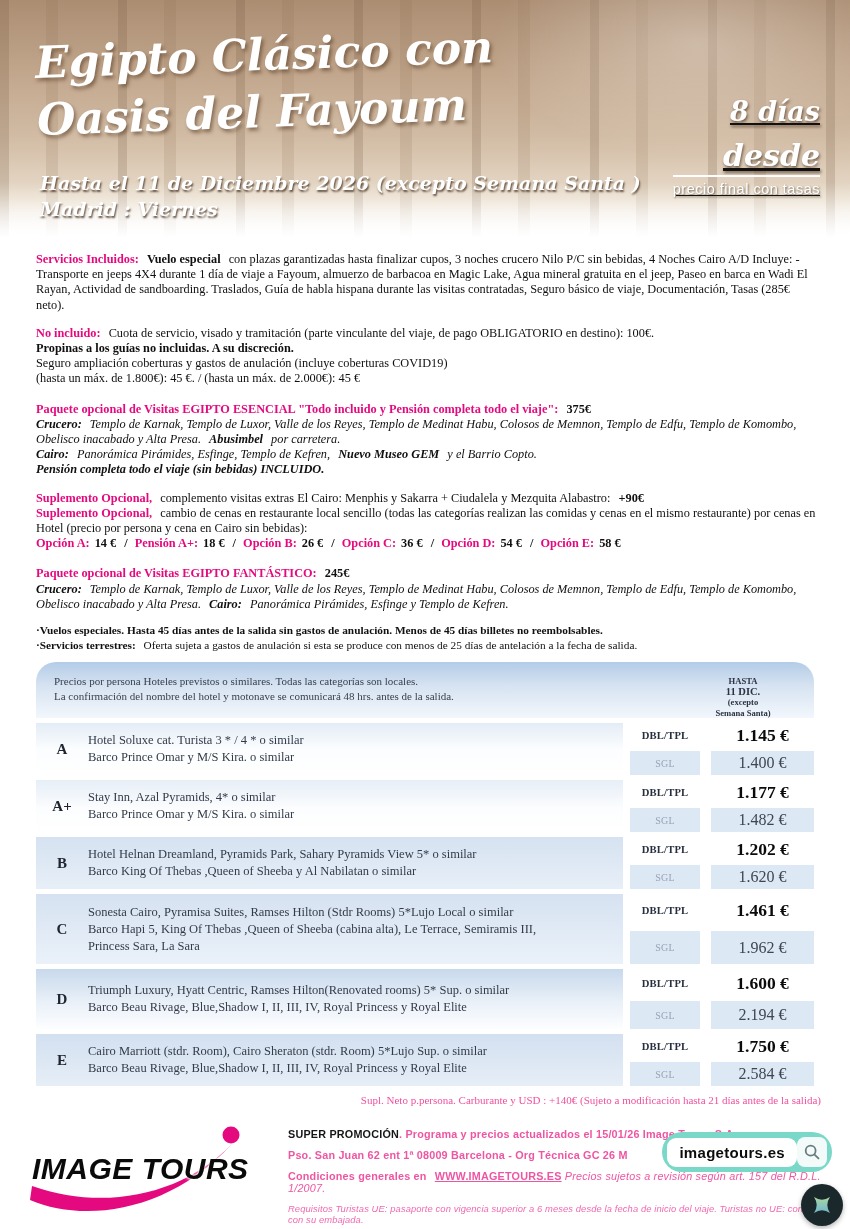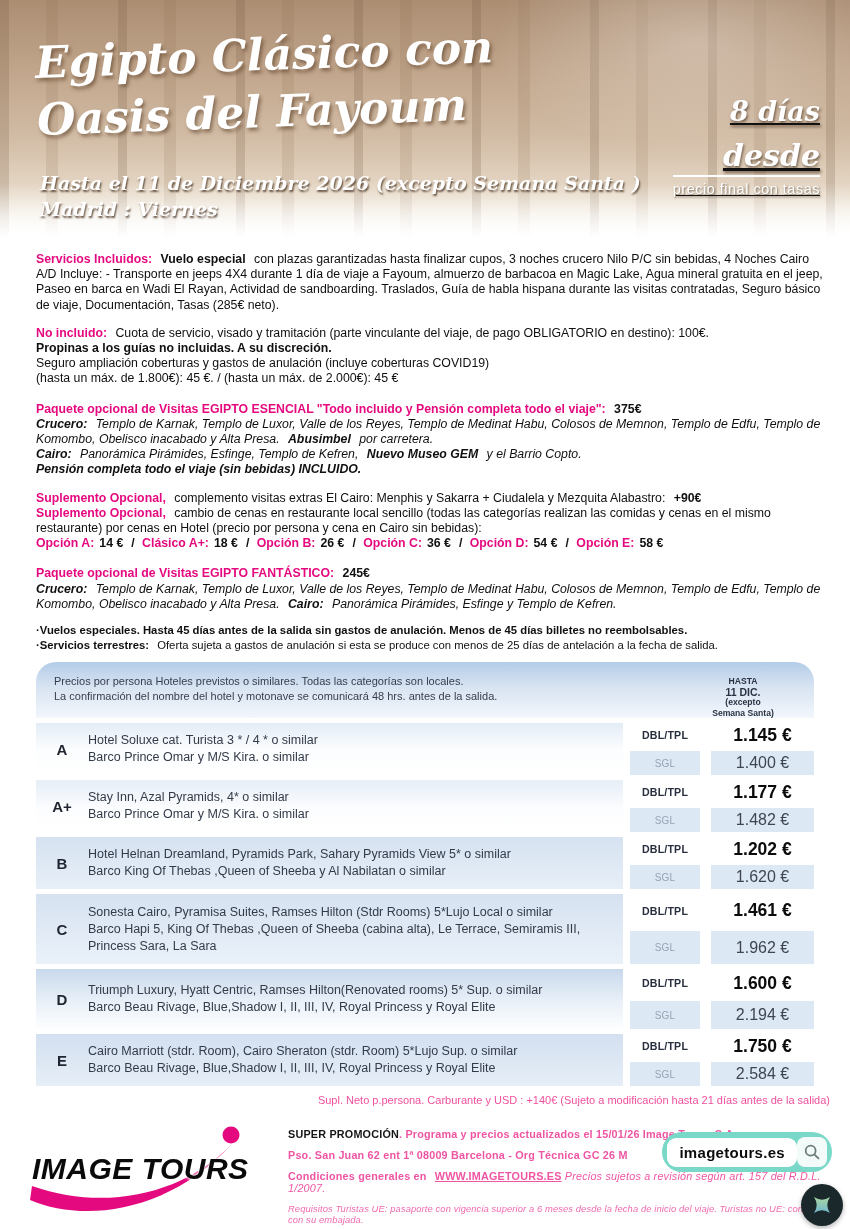--- a/index.html
+++ b/index.html
@@ -23,21 +23,21 @@
   .hero-right{position:absolute;right:30px;top:96px;text-align:right;z-index:3;text-decoration:underline;}
   .hero-days{font-size:27px;text-shadow:1px 2px 3px rgba(70,48,30,.7);margin-bottom:14px;}
   .hero-price-row{display:flex;align-items:flex-end;justify-content:flex-end;gap:2px;flex-direction:column;}
   .hero-desde{font-size:30px;line-height:30px;text-shadow:1px 2px 3px rgba(70,48,30,.7);}
   .hero-price{font-family:"DejaVu Sans",sans-serif;font-weight:800;font-size:55px;line-height:50px;
       color:#fff;letter-spacing:2px;text-shadow:2px 3px 4px rgba(80,54,32,.65);}
   .hero-note{margin-top:4px;border-top:2px solid #fff;padding-top:4px;font-size:14.5px;
       color:#fff;letter-spacing:.5px;text-shadow:1px 1px 2px rgba(70,48,30,.7);}
 
   
-  .main{padding:6px 20px 0 36px;}
+  .main{padding:6px 29px 0 36px;font-family:Liberation Serif, serif;}
   .sec{margin:0;font-size:12.3px;line-height:15.2px;color:#101010;}
   .mt1{margin-top:8px;} .mt2{margin-top:13px;} .mt3{margin-top:15px;}
   .mag{color:#e5097f;font-weight:bold;}
   .b{font-weight:bold;} .i{font-style:italic;} .bi{font-weight:bold;font-style:italic;}
   .lbl{margin-right:5px;} .opt-v{margin-right:4px;} .opt-s{margin:0 4px;font-weight:bold;}
   .notes{margin-top:11px;font-size:11.3px;line-height:15px;}
 
   
   .price-table{margin-top:9px;width:778px;}
   .pt-header{display:flex;justify-content:space-between;align-items:flex-start;
@@ -144,21 +144,21 @@
       <span class="bi">Pensión completa todo el viaje (sin bebidas) INCLUIDO.</span>
     </p>
 
     <p class="sec mt2">
       <span class="mag lbl">Suplemento Opcional,</span>
       <span class="lbl">complemento visitas extras El Cairo: Menphis y Sakarra + Ciudalela y Mezquita Alabastro:</span>
       <span class="b">+90€</span><br>
       <span class="mag lbl">Suplemento Opcional,</span>
       <span>cambio de cenas en restaurante local sencillo (todas las categorías realizan las comidas y cenas en el mismo restaurante) por cenas en Hotel (precio por persona y cena en Cairo sin bebidas):</span><br>
       <span class="mag lbl">Opción A:</span><span class="b opt-v">14 €</span><span class="opt-s">/</span>
-      <span class="mag lbl">Clásico A+:</span><span class="b opt-v">18 €</span><span class="opt-s">/</span>
+      <span class="mag lbl">Pensión A+:</span><span class="b opt-v">18 €</span><span class="opt-s">/</span>
       <span class="mag lbl">Opción B:</span><span class="b opt-v">26 €</span><span class="opt-s">/</span>
       <span class="mag lbl">Opción C:</span><span class="b opt-v">36 €</span><span class="opt-s">/</span>
       <span class="mag lbl">Opción D:</span><span class="b opt-v">54 €</span><span class="opt-s">/</span>
       <span class="mag lbl">Opción E:</span><span class="b opt-v">58 €</span>
     </p>
 
     <p class="sec mt3">
       <span class="mag lbl">Paquete opcional de Visitas EGIPTO FANTÁSTICO:</span>
       <span class="b">245€</span><br>
       <span class="bi lbl">Crucero:</span>

